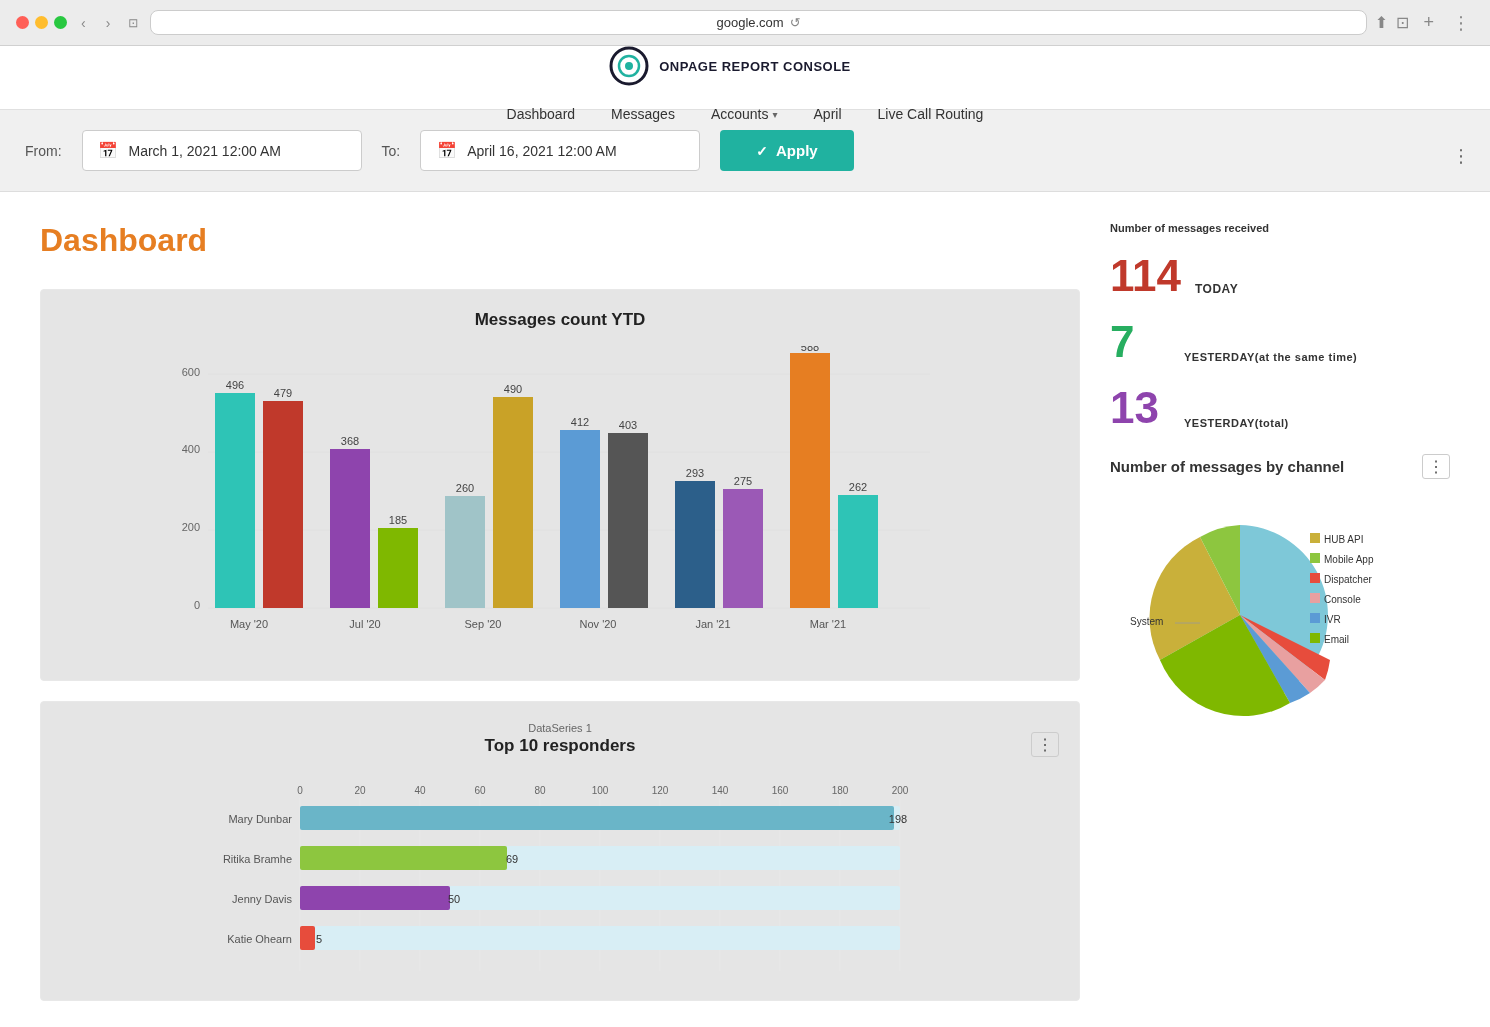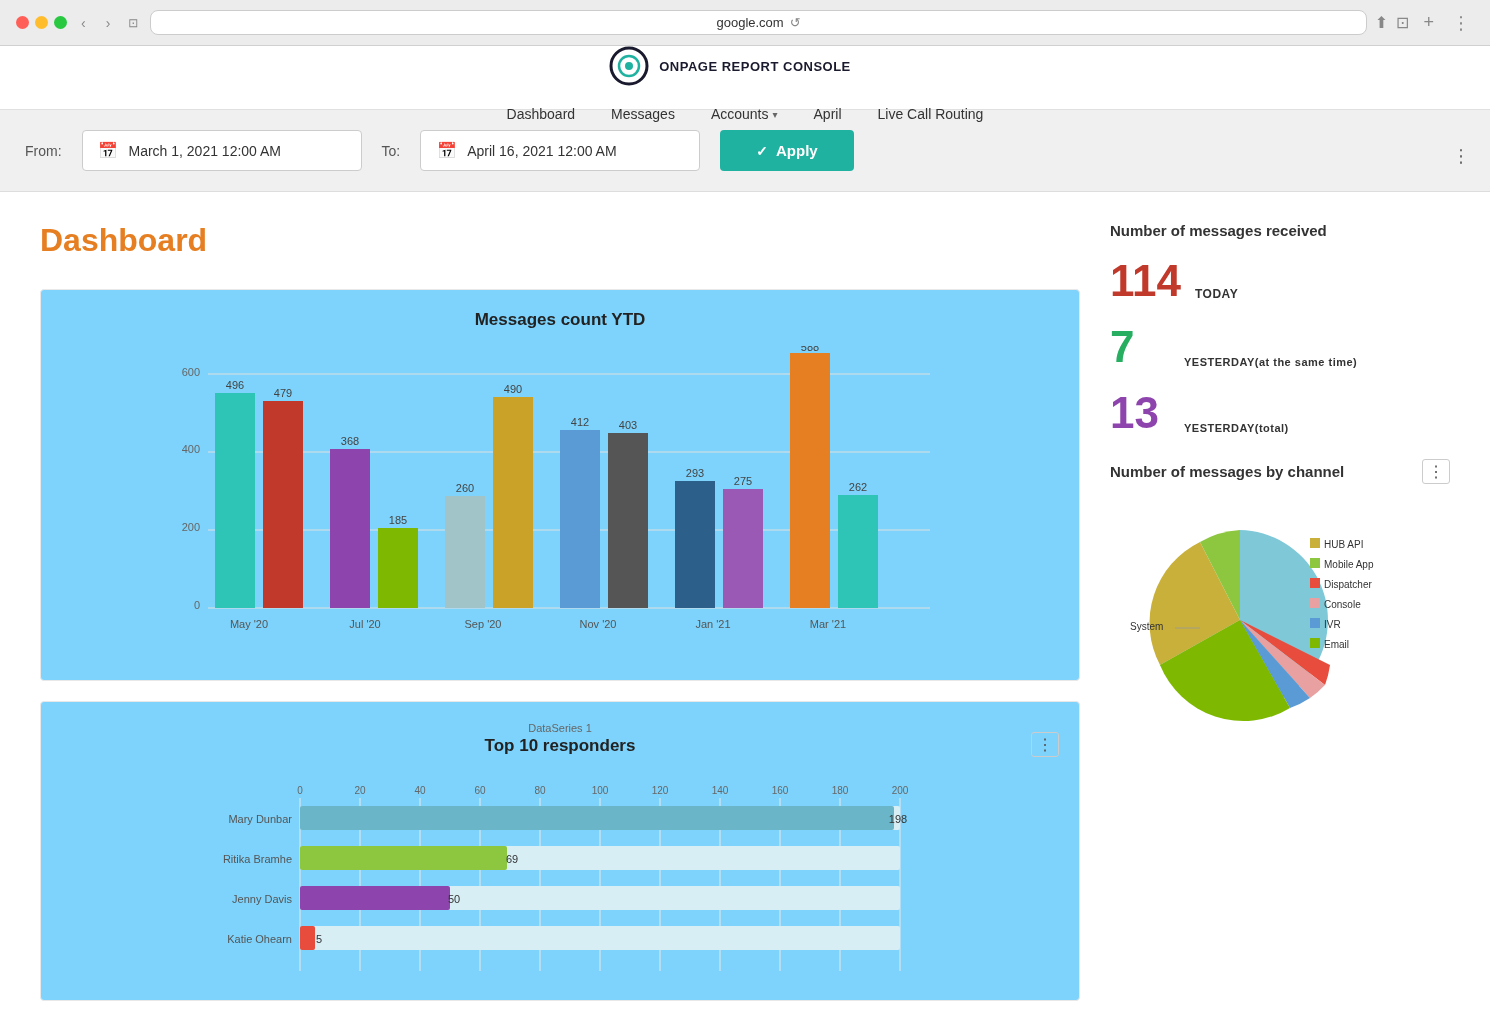--- a/index.html
+++ b/index.html
@@ -168,21 +168,21 @@
       color: #e67e22;
       margin-bottom: 30px;
     }
 
     
     .chart-container {
       border: 1px solid #e8e8e8;
       border-radius: 4px;
       padding: 20px;
       margin-bottom: 20px;
-      background: #7dd3fc;
+      background: #e5e5e5;
     }
     .chart-title {
       text-align: center;
       font-size: 17px;
       font-weight: 700;
       color: #222;
       margin-bottom: 16px;
     }
 
     
@@ -210,21 +210,21 @@
       padding: 2px 5px;
       font-size: 16px;
       color: #555;
     }
 
     
     .stats-section {
       margin-bottom: 24px;
     }
     .stats-title {
-      font-size: 15px;
+      font-size: 11px;
       font-weight: 600;
       color: #333;
       margin-bottom: 20px;
     }
     .stat-row {
       display: flex;
       align-items: flex-end;
       gap: 14px;
       margin-bottom: 22px;
     }

